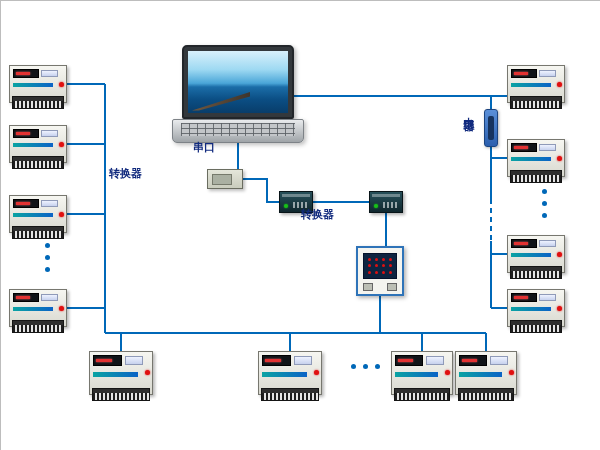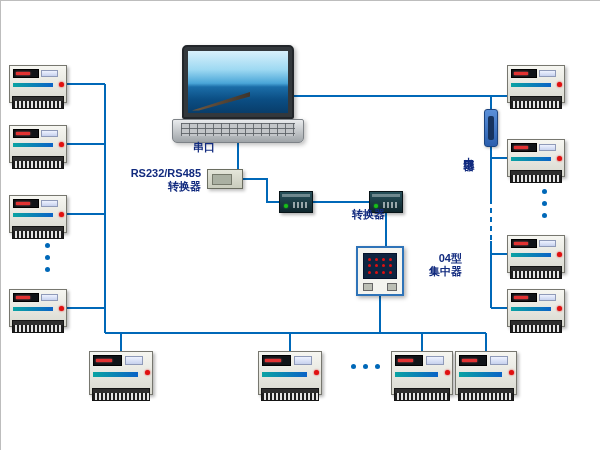--- a/index.html
+++ b/index.html
@@ -14,21 +14,21 @@
     border:1px solid #bdbdbd;overflow:hidden;
     font-family:"Liberation Sans", sans-serif;
   }
   .wires{position:absolute;left:0;top:0;width:600px;height:450px;}
   .wires path{fill:none;stroke:var(--wire);stroke-width:2;}
   .wires path.dash{stroke-dasharray:5 4;}
 
   
   .lbl{
     position:absolute;color:var(--label);font-weight:bold;font-size:11px;
-    line-height:1.18;text-align:right;white-space:nowrap;
+    line-height:1.18;text-align:left;white-space:nowrap;
   }
   .lbl-vert{
     writing-mode:vertical-rl;text-orientation:upright;letter-spacing:2px;
     white-space:normal;
   }
 
   
   .laptop-screen{
     position:absolute;left:181px;top:44px;width:112px;height:74px;
     background:#33383c;border:2px solid #22262a;border-radius:5px 5px 2px 2px;
@@ -197,21 +197,20 @@
   <div class="laptop-screen">
     <div class="screen-img"></div>
   </div>
   <div class="laptop-body">
     <div class="kb"></div>
   </div>
 
   <div class="lbl" style="left:192px;top:140px;">串口</div>
 
   <div class="lbl" style="left:108px;top:166px;width:92px;">
-    <div>RS232/RS485</div>
     <div>转换器</div>
   </div>
   <div class="rs232-box"></div>
 
   <div class="fiber-box" style="left:278px;top:190px;">
     <span class="fiber-led"></span>
     <span class="fiber-marks"></span>
   </div>
   <div class="fiber-box" style="left:368px;top:190px;">
     <span class="fiber-led"></span>
@@ -232,24 +231,20 @@
         <span class="c-dot"></span>
         <span class="c-dot"></span>
         <span class="c-dot"></span>
         <span class="c-dot"></span>
         <span class="c-dot"></span>
         <span class="c-dot"></span>
       </div>
     <div class="c-foot l"></div>
     <div class="c-foot r"></div>
   </div>
-  <div class="lbl" style="left:407px;top:251px;width:54px;">
-    <div>04型</div>
-    <div>集中器</div>
-  </div>
 
   <div class="lbl lbl-vert" style="left:461px;top:107px;height:46px;">中继器</div>
   <div class="repeater"></div>
 
   <div class="dots dots-v" style="left:44px;top:242px;">
     <span class="dot"></span>
     <span class="dot"></span>
     <span class="dot"></span>
   </div>
   <div class="dots dots-v" style="left:541px;top:188px;">

